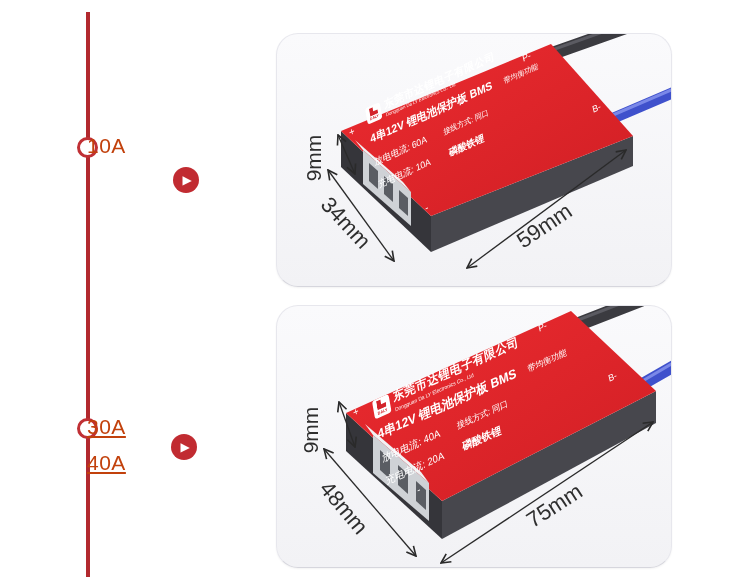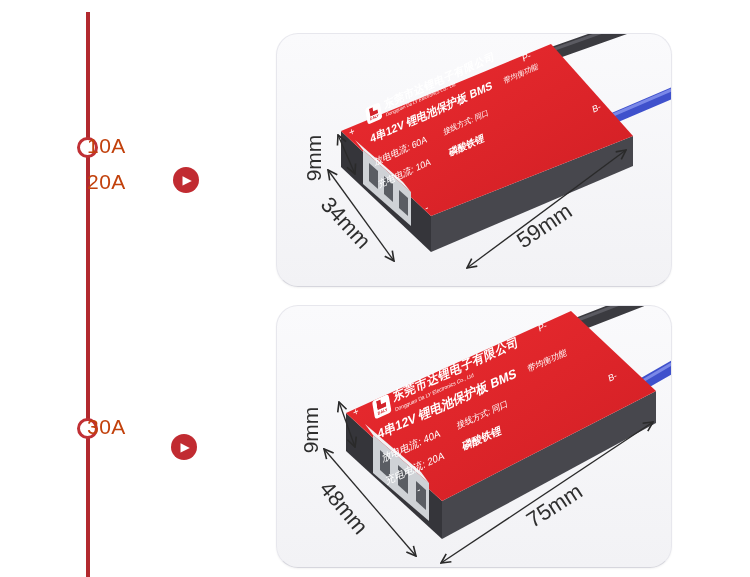--- a/index.html
+++ b/index.html
@@ -8,21 +8,21 @@
 
   
   .tl-line{position:absolute;left:86px;top:12px;width:4px;height:565px;background:#b2292e;}
   .tl-node{position:absolute;width:15px;height:15px;border:3px solid #c03035;border-radius:50%;
            background:#fff;}
   .tl-node.n1{left:77px;top:137px;}
   .tl-node.n2{left:77px;top:418px;}
   .tl-group{position:absolute;left:87px;color:#c2410c;font-size:21px;line-height:36px;
             letter-spacing:0.5px;}
   .tl-group.g1{top:128px;}
-  .tl-group.g2{top:409px;}
+  .tl-group.g2{top:409px;text-decoration:underline;}
   .tl-group div{white-space:nowrap;}
   .play{position:absolute;width:26px;height:26px;border-radius:50%;background:#c12b31;
         display:flex;align-items:center;justify-content:center;}
   .play.p1{left:173px;top:167px;}
   .play.p2{left:171px;top:434px;}
   .play span{color:#fff;font-size:12px;line-height:1;padding-left:2px;}
 
   
   .card{position:absolute;left:276px;width:394px;background:linear-gradient(180deg,#fafafc,#f2f2f5);
         border:1px solid #e7e7ed;border-bottom-color:#d6d6dd;border-radius:22px;overflow:hidden;
@@ -79,24 +79,24 @@
 <body>
 
 <div class="page">
 
   <div class="tl-line"></div>
   <div class="tl-node n1"></div>
   <div class="tl-node n2"></div>
 
   <div class="tl-group g1">
     <div>10A</div>
-    <div>20A</div>
   </div>
   <div class="tl-group g2">
     <div>30A</div>
+    <div>40A</div>
   </div>
 
   <div class="play p1">
     <span>▶</span>
   </div>
   <div class="play p2">
     <span>▶</span>
   </div>
 
   <div class="card c1">

